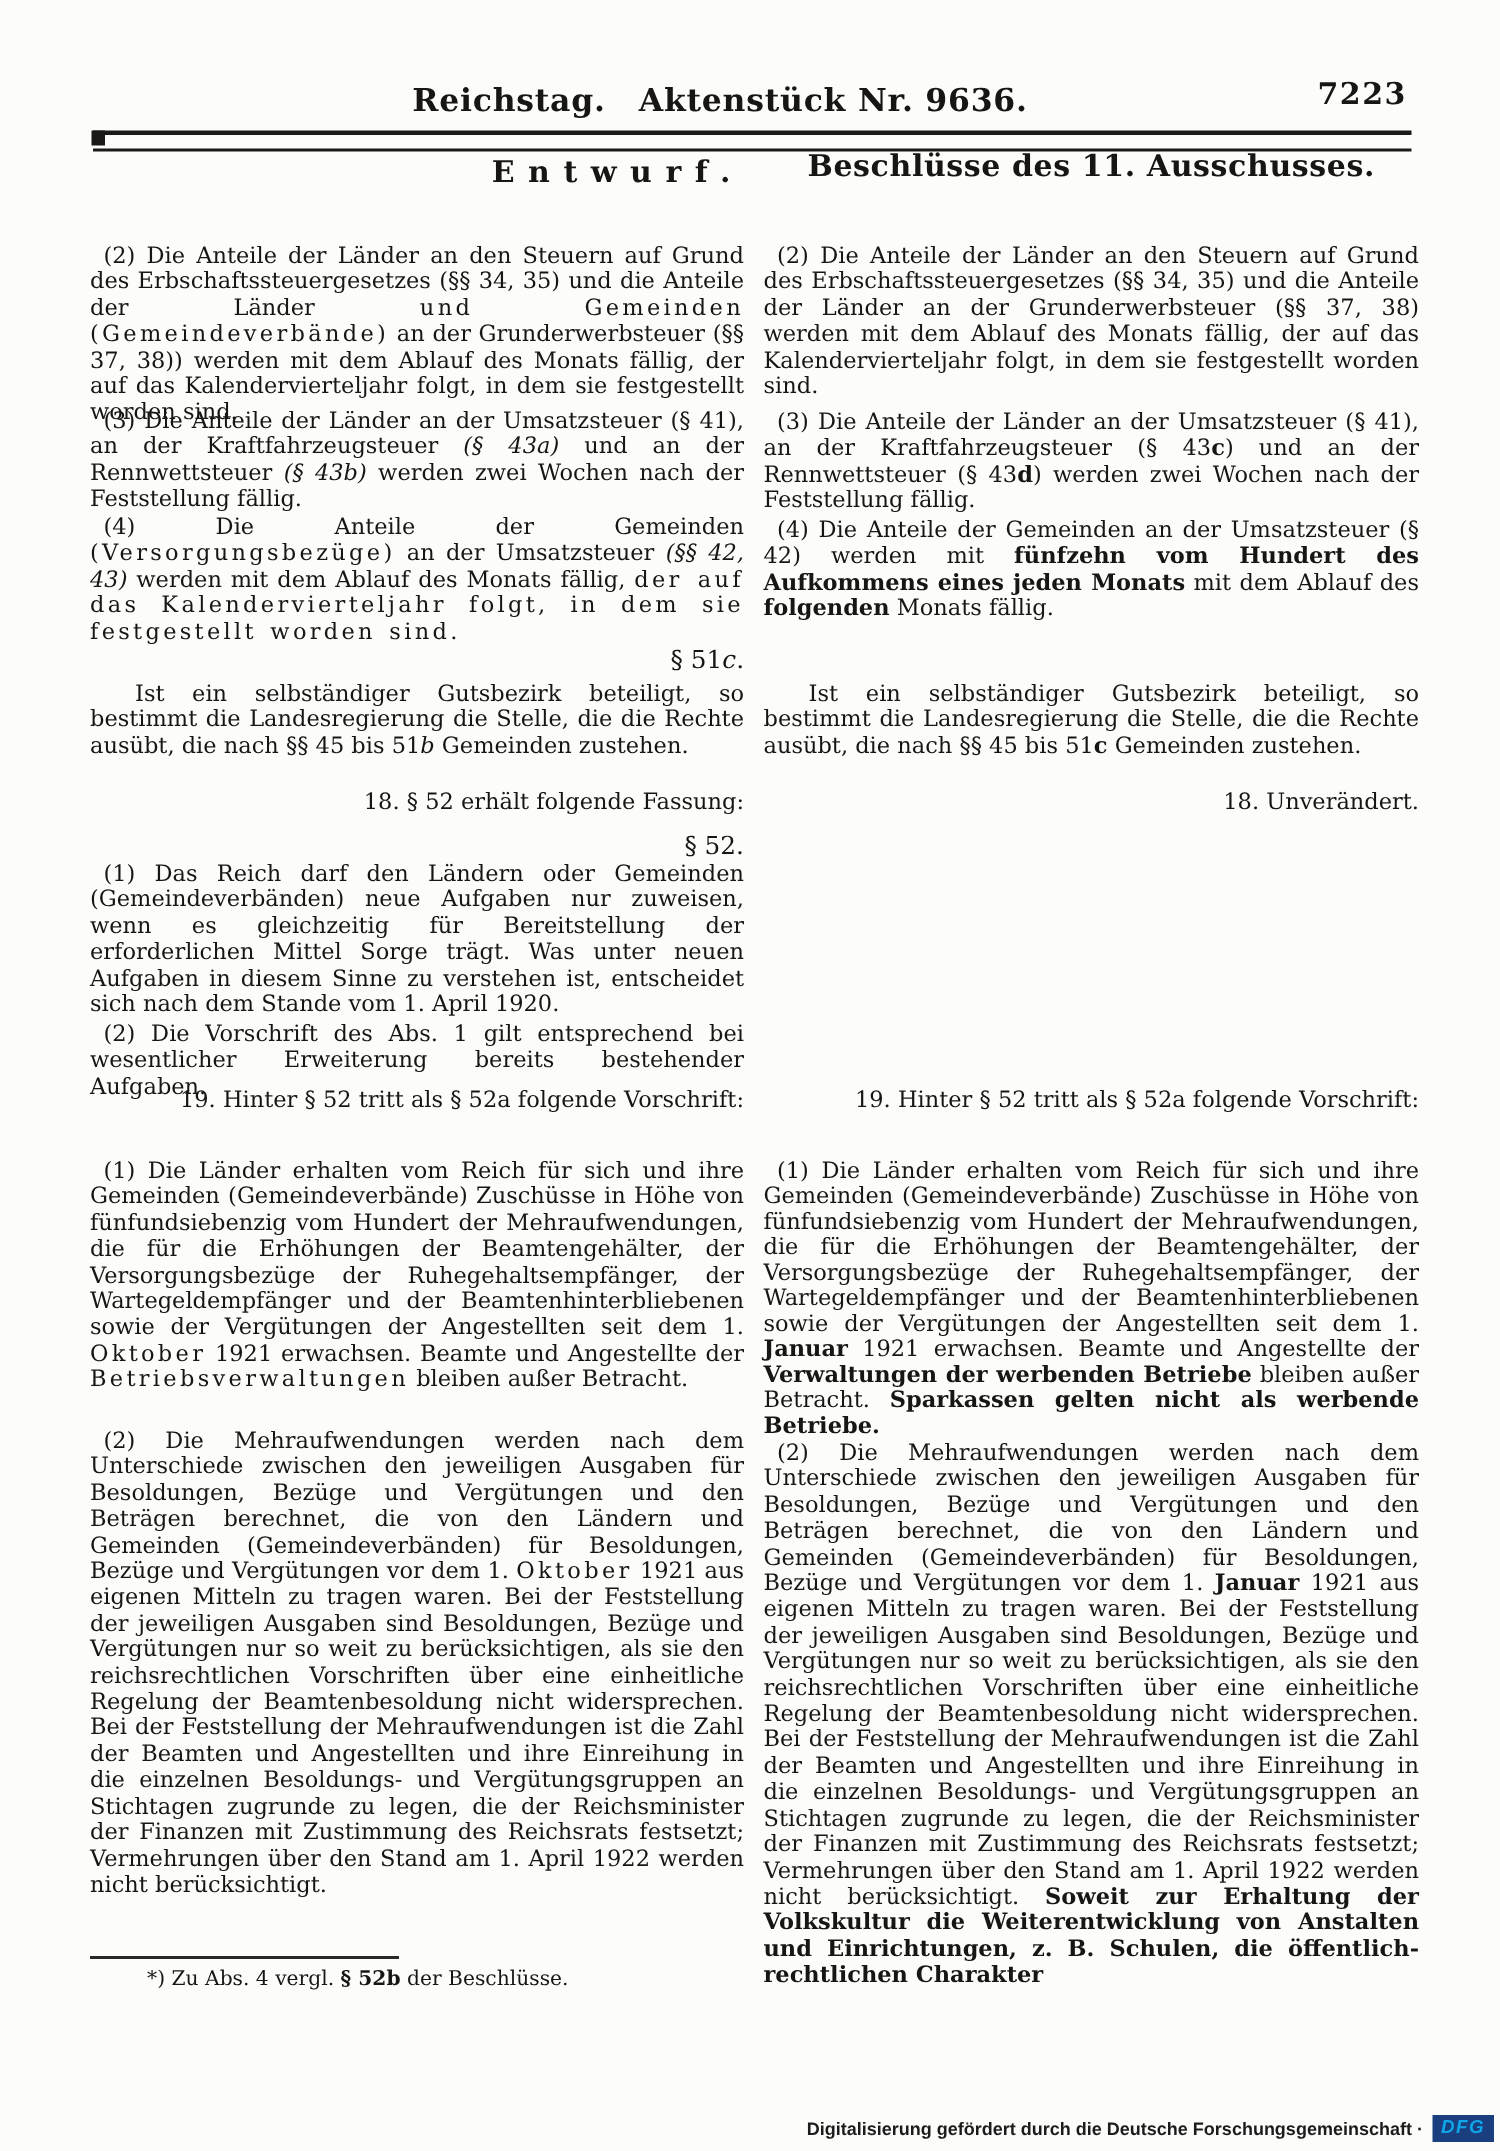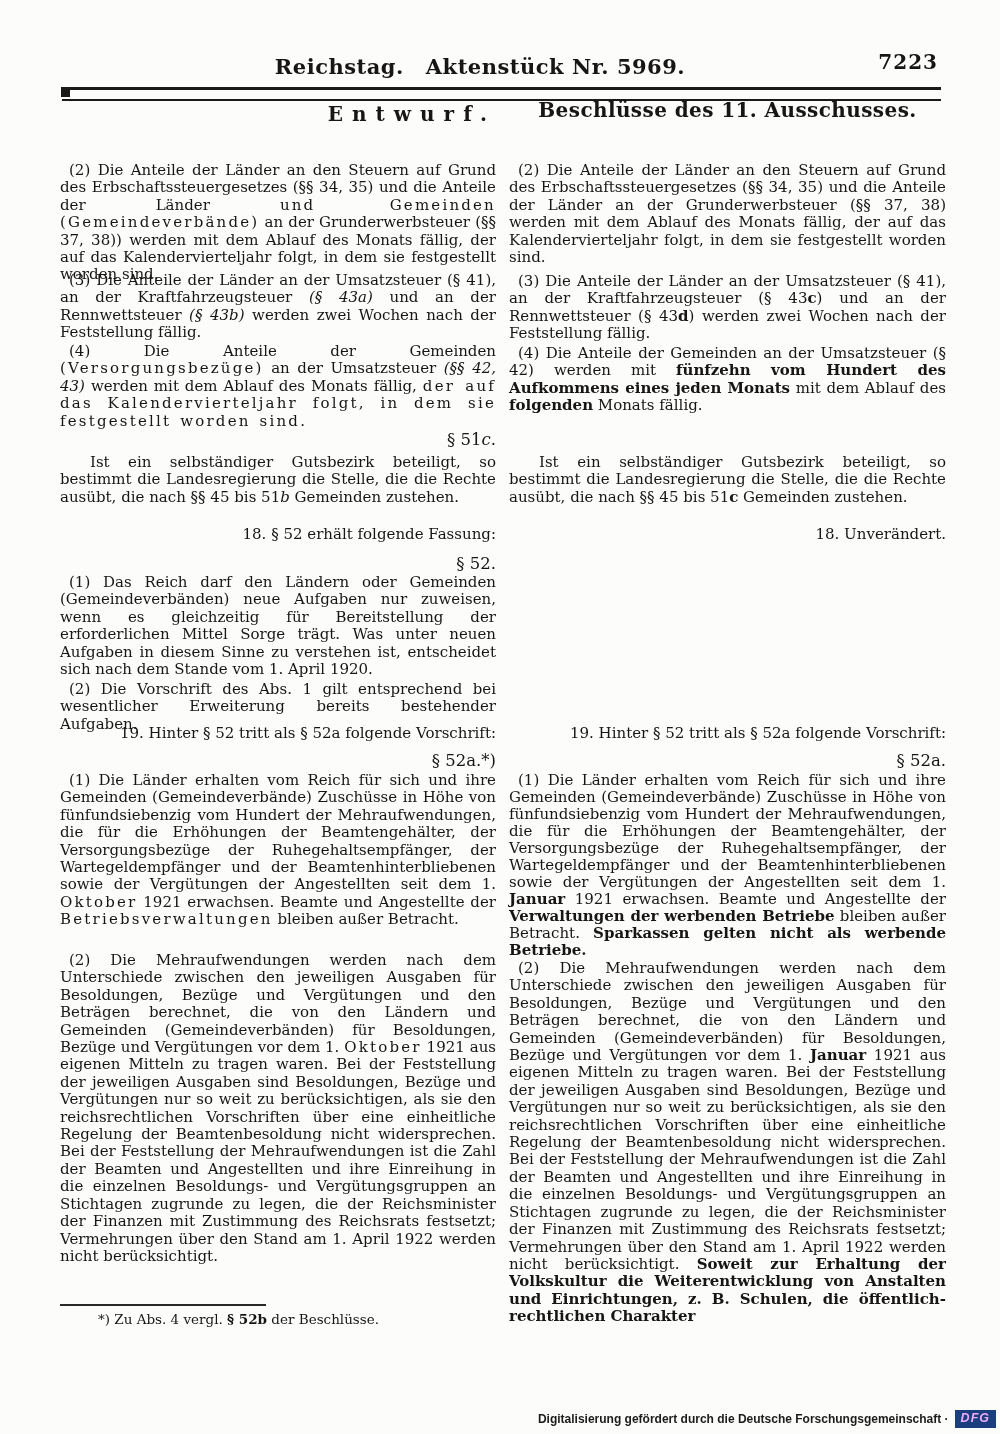--- a/index.html
+++ b/index.html
@@ -60,65 +60,63 @@
   .fn{position:absolute;left:0;right:0;top:1311px;
       font-size:13.5px;line-height:16px;padding-left:38px;text-align:left;}
   
   .footer{
     position:absolute;right:4px;top:1408px;height:22px;
     display:flex;align-items:center;gap:6px;
     font-family:"Liberation Sans","DejaVu Sans",sans-serif;
     font-size:12px;font-weight:700;color:#1c1c1c;white-space:nowrap;justify-content:flex-end;
   }
   .dfg-badge{
-    display:inline-block;background:#1b3e7f;color:#f0abfc;
+    display:inline-block;background:#1b3e7f;color:#0ea5e9;
     font-family:"Liberation Sans","DejaVu Sans",sans-serif;
     font-style:italic;font-weight:700;font-size:12.5px;
     padding:2px 6px 3px 6px;letter-spacing:1px;line-height:1;
   }
 </style>
 </head>
 <body>
 
 <div class="page">
 
   <div class="masthead">
-    <span>Reichstag.</span><span class="gap"></span><span>Aktenstück Nr. 5969.</span>
+    <span>Reichstag.</span><span class="gap"></span><span>Aktenstück Nr. 9636.</span>
   </div>
   <div class="pageno">7223</div>
   <div class="double-rule"></div>
 
   <div class="col col-left">
     <div class="blk colhead-sp" style="top:106px">Entwurf.</div>
     <div class="blk p" style="top:162px"><span class="r-n">(2) Die Anteile der Länder an den Steuern auf Grund des Erbschaftssteuergesetzes (§§ 34, 35) und die Anteile der Länder </span><span class="r-sp">und Gemeinden (Gemeindeverbände)</span><span class="r-n"> an der Grunderwerbsteuer (§§ 37, 38)) werden mit dem Ablauf des Monats fällig, der auf das Kalendervierteljahr folgt, in dem sie festgestellt worden sind.</span></div>
     <div class="blk p" style="top:272px"><span class="r-n">(3) Die Anteile der Länder an der Umsatzsteuer (§ 41), an der Kraftfahrzeugsteuer </span><span class="r-i">(§ 43a)</span><span class="r-n"> und an der Rennwettsteuer </span><span class="r-i">(§ 43b)</span><span class="r-n"> werden zwei Wochen nach der Feststellung fällig.</span></div>
     <div class="blk p" style="top:343px"><span class="r-n">(4) Die Anteile der Gemeinden </span><span class="r-sp">(Versorgungsbezüge)</span><span class="r-n"> an der Umsatzsteuer </span><span class="r-i">(§§ 42, 43)</span><span class="r-n"> werden mit dem Ablauf des Monats fällig, </span><span class="r-sp">der auf das Kalendervierteljahr folgt, in dem sie festgestellt worden sind.</span></div>
     <div class="blk ctr" style="top:431px"><span class="r-n">§ 51</span><span class="r-i">c</span><span class="r-n">.</span></div>
     <div class="blk p p-lg" style="top:454px"><span class="r-n">Ist ein selbständiger Gutsbezirk beteiligt, so bestimmt die Landesregierung die Stelle, die die Rechte ausübt, die nach §§ 45 bis 51</span><span class="r-i">b</span><span class="r-n"> Gemeinden zustehen.</span></div>
     <div class="blk item" style="top:526px"><span class="r-n">18. § 52 erhält folgende Fassung:</span></div>
     <div class="blk ctr" style="top:555px"><span class="r-n">§ 52.</span></div>
     <div class="blk p" style="top:574px"><span class="r-n">(1) Das Reich darf den Ländern oder Gemeinden (Gemeindeverbänden) neue Aufgaben nur zuweisen, wenn es gleichzeitig für Bereitstellung der erforderlichen Mittel Sorge trägt. Was unter neuen Aufgaben in diesem Sinne zu verstehen ist, entscheidet sich nach dem Stande vom 1. April 1920.</span></div>
     <div class="blk p" style="top:681px"><span class="r-n">(2) Die Vorschrift des Abs. 1 gilt entsprechend bei wesentlicher Erweiterung bereits bestehender Aufgaben.</span></div>
     <div class="blk item" style="top:725px"><span class="r-n">19. Hinter § 52 tritt als § 52a folgende Vorschrift:</span></div>
-    <div class="blk ctr" style="top:752px"><span class="r-n">§ 52a.*)</span></div>
     <div class="blk p" style="top:772px"><span class="r-n">(1) Die Länder erhalten vom Reich für sich und ihre Gemeinden (Gemeindeverbände) Zuschüsse in Höhe von fünfundsiebenzig vom Hundert der Mehraufwendungen, die für die Erhöhungen der Beamtengehälter, der Versorgungsbezüge der Ruhegehaltsempfänger, der Wartegeldempfänger und der Beamtenhinterbliebenen sowie der Vergütungen der Angestellten seit dem 1. </span><span class="r-sp">Oktober</span><span class="r-n"> 1921 erwachsen. Beamte und Angestellte der </span><span class="r-sp">Betriebsverwaltungen</span><span class="r-n"> bleiben außer Betracht.</span></div>
     <div class="blk p" style="top:952px"><span class="r-n">(2) Die Mehraufwendungen werden nach dem Unterschiede zwischen den jeweiligen Ausgaben für Besoldungen, Bezüge und Vergütungen und den Beträgen berechnet, die von den Ländern und Gemeinden (Gemeindeverbänden) für Besoldungen, Bezüge und Vergütungen vor dem 1. </span><span class="r-sp">Oktober</span><span class="r-n"> 1921 aus eigenen Mitteln zu tragen waren. Bei der Feststellung der jeweiligen Ausgaben sind Besoldungen, Bezüge und Vergütungen nur so weit zu berücksichtigen, als sie den reichsrechtlichen Vorschriften über eine einheitliche Regelung der Beamtenbesoldung nicht widersprechen. Bei der Feststellung der Mehraufwendungen ist die Zahl der Beamten und Angestellten und ihre Einreihung in die einzelnen Besoldungs- und Vergütungsgruppen an Stichtagen zugrunde zu legen, die der Reichsminister der Finanzen mit Zustimmung des Reichsrats festsetzt; Vermehrungen über den Stand am 1. April 1922 werden nicht berücksichtigt.</span></div>
     <div class="fn-rule"></div>
     <div class="fn"><span class="r-n">*) Zu Abs. 4 vergl. </span><span class="r-b">§ 52b</span><span class="r-n"> der Beschlüsse.</span></div>
   </div>
 
   <div class="col col-right">
     <div class="blk colhead-b" style="top:102px">Beschlüsse des 11. Ausschusses.</div>
     <div class="blk p" style="top:162px"><span class="r-n">(2) Die Anteile der Länder an den Steuern auf Grund des Erbschaftssteuergesetzes (§§ 34, 35) und die Anteile der Länder an der Grunderwerbsteuer (§§ 37, 38) werden mit dem Ablauf des Monats fällig, der auf das Kalendervierteljahr folgt, in dem sie festgestellt worden sind.</span></div>
     <div class="blk p" style="top:273px"><span class="r-n">(3) Die Anteile der Länder an der Umsatzsteuer (§ 41), an der Kraftfahrzeugsteuer (§ 43</span><span class="r-b">c</span><span class="r-n">) und an der Rennwettsteuer (§ 43</span><span class="r-b">d</span><span class="r-n">) werden zwei Wochen nach der Feststellung fällig.</span></div>
     <div class="blk p" style="top:345px"><span class="r-n">(4) Die Anteile der Gemeinden an der Umsatzsteuer (§ 42) werden mit </span><span class="r-b">fünfzehn vom Hundert des Aufkommens eines jeden Monats</span><span class="r-n"> mit dem Ablauf des </span><span class="r-b">folgenden</span><span class="r-n"> Monats fällig.</span></div>
     <div class="blk p p-lg" style="top:454px"><span class="r-n">Ist ein selbständiger Gutsbezirk beteiligt, so bestimmt die Landesregierung die Stelle, die die Rechte ausübt, die nach §§ 45 bis 51</span><span class="r-b">c</span><span class="r-n"> Gemeinden zustehen.</span></div>
     <div class="blk item" style="top:526px"><span class="r-n">18. Unverändert.</span></div>
     <div class="blk item" style="top:725px"><span class="r-n">19. Hinter § 52 tritt als § 52a folgende Vorschrift:</span></div>
-    <div class="blk ctr" style="top:752px"><span class="r-n">§ 52a.</span></div>
     <div class="blk p tight" style="top:772px"><span class="r-n">(1) Die Länder erhalten vom Reich für sich und ihre Gemeinden (Gemeindeverbände) Zuschüsse in Höhe von fünfundsiebenzig vom Hundert der Mehraufwendungen, die für die Erhöhungen der Beamtengehälter, der Versorgungsbezüge der Ruhegehaltsempfänger, der Wartegeldempfänger und der Beamtenhinterbliebenen sowie der Vergütungen der Angestellten seit dem 1. </span><span class="r-b">Januar</span><span class="r-n"> 1921 erwachsen. Beamte und Angestellte der </span><span class="r-b">Verwaltungen der werbenden Betriebe</span><span class="r-n"> bleiben außer Betracht. </span><span class="r-b">Sparkassen gelten nicht als werbende Betriebe.</span></div>
     <div class="blk p" style="top:960px"><span class="r-n">(2) Die Mehraufwendungen werden nach dem Unterschiede zwischen den jeweiligen Ausgaben für Besoldungen, Bezüge und Vergütungen und den Beträgen berechnet, die von den Ländern und Gemeinden (Gemeindeverbänden) für Besoldungen, Bezüge und Vergütungen vor dem 1. </span><span class="r-b">Januar</span><span class="r-n"> 1921 aus eigenen Mitteln zu tragen waren. Bei der Feststellung der jeweiligen Ausgaben sind Besoldungen, Bezüge und Vergütungen nur so weit zu berücksichtigen, als sie den reichsrechtlichen Vorschriften über eine einheitliche Regelung der Beamtenbesoldung nicht widersprechen. Bei der Feststellung der Mehraufwendungen ist die Zahl der Beamten und Angestellten und ihre Einreihung in die einzelnen Besoldungs- und Vergütungsgruppen an Stichtagen zugrunde zu legen, die der Reichsminister der Finanzen mit Zustimmung des Reichsrats festsetzt; Vermehrungen über den Stand am 1. April 1922 werden nicht berücksichtigt. </span><span class="r-b">Soweit zur Erhaltung der Volkskultur die Weiterentwicklung von Anstalten und Einrichtungen, z. B. Schulen, die öffentlich-rechtlichen Charakter</span></div>
   </div>
 
   <div class="footer">
     <span>Digitalisierung gefördert durch die Deutsche Forschungsgemeinschaft ·</span>
     <span class="dfg-badge">DFG</span>
   </div>
 
 </div>

